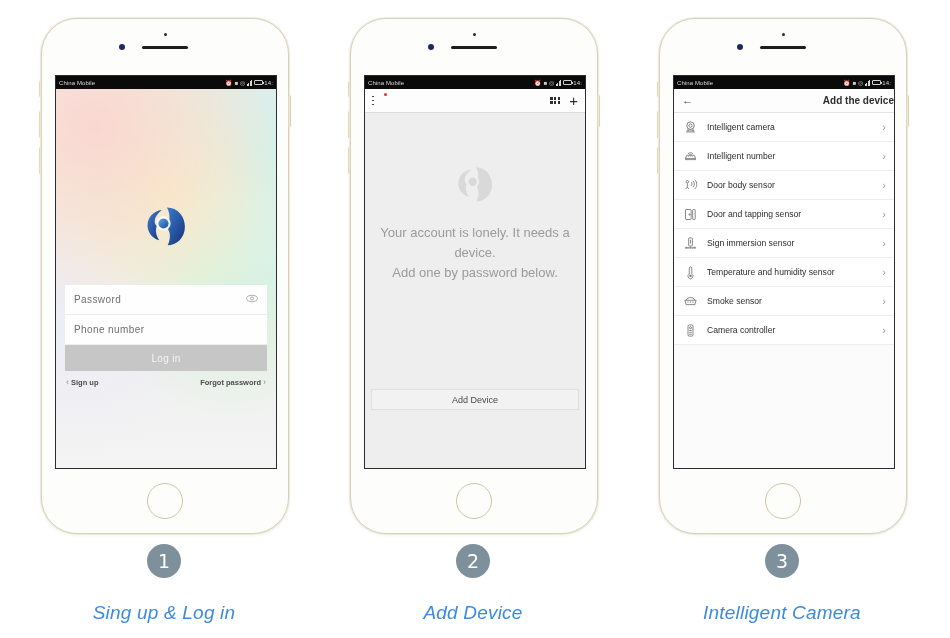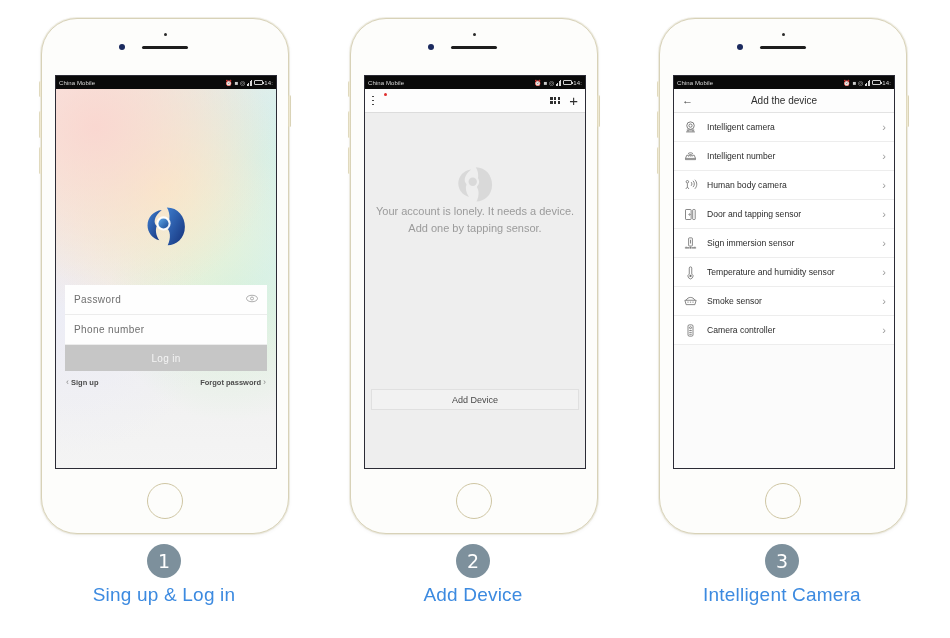--- a/index.html
+++ b/index.html
@@ -172,44 +172,44 @@
   .ico-grid i { background:#2e2e2e; display:block; }
   .ico-plus { font-size:15px; color:#2e2e2e; line-height:1; margin-left:9px; font-weight:300; }
   .p2-empty {
     flex:1;
     display:flex; flex-direction:column;
     align-items:center; justify-content:flex-start;
     padding-top: 52px;
   }
   .empty-logo { width: 38px; height: 38px; opacity:.55; }
   .empty-text {
-    margin-top: 0;
+    margin-top: 20px;
     text-align:center; color:#9b9b9b;
-    font-size: 11px; line-height: 1.55;
+    font-size: 13px; line-height: 1.55;
   }
   .add-device-btn {
     margin: 16px 6px 0 6px;
     height: 21px; background:#f2f2f2;
     border: 1px solid #e0e0e0;
     display:flex; align-items:center; justify-content:center;
     font-size: 9px; color:#494949;
   }
 
   
   .p3-body { height: 381px; background:#fbfbfb; display:flex; flex-direction:column; }
   .p3-header {
     height: 24px; background:#fdfdfd;
     border-bottom:1px solid #e3e3e3;
     display:flex; align-items:center; position:relative;
     padding: 0 8px;
   }
   .back-arrow { font-size:11px; color:#3a3a3a; line-height:1; }
   .p3-title {
-    position:absolute; left:0; right:0; text-align:center;
-    font-size:10px; color:#2e2e2e;
+    position:absolute; left:0; right:0; text-align:right;
+    font-size:10px; color:#2e2e2e;font-weight:bold;
   }
   .dev-list { background:#ffffff; }
   .dev-row {
     height: 29px;
     display:flex; align-items:center;
     padding: 0 8px 0 9px;
     border-bottom: 1px solid #ededed;
   }
   .dev-ico { width:15px; height:15px; flex:none; color:#6d6d6d; }
   .dev-label { margin-left:9px; font-size:8.6px; color:#2b2b2b; }
@@ -227,24 +227,25 @@
   .step.s3 { left: 652px; top: 544px; }
   .step-num {
     width: 34px; height: 34px; border-radius:50%;
     background:#7d909c;
     color:#ffffff;
     font-size:19px; line-height:34px;
     margin: 0 auto;
     font-family: "DejaVu Sans", sans-serif;
   }
   .step-label {
-    margin-top: 6px;
+    margin-top: 24px;
     color:#3c8ae0;
     font-size: 19px;
     letter-spacing: .2px;
+    font-style: italic;
   }
 </style>
 </head>
 <body>
 
 <div class="stage">
 
   <div class="phone p1">
     <div class="prox-sensor"></div>
     <div class="front-cam"></div>
@@ -382,21 +383,21 @@
           <span class="empty-logo">
             <svg viewBox="0 0 100 100" width="38" height="38">
               <path d="M52 6 C79 6 95 28 95 52 C95 80 74 96 54 96 C62 80 62 60 48 52 C60 44 62 22 52 6 Z" fill="#c9c9c9"></path>
               <path d="M40 12 C20 14 6 30 6 49 C6 66 18 80 34 84 C26 72 24 60 28 50 C20 44 20 28 40 12 Z" fill="#c9c9c9"></path>
               <circle cx="44" cy="44" r="17" fill="#eeeeee"></circle>
               <circle cx="44" cy="44" r="11" fill="#c9c9c9"></circle>
             </svg>
           </span>
           <div class="empty-text">
             <div>Your account is lonely. It needs a device.</div>
-            <div>Add one by tapping sensor.</div>
+            <div>Add one by password below.</div>
           </div>
         </div>
 
         <div class="add-device-btn">Add Device</div>
         <div style="height:60px"></div>
 
       </div>
     </div>
   </div>
 
@@ -464,21 +465,21 @@
           </div>
 
           <div class="dev-row">
             <span class="dev-ico">
               <svg viewBox="0 0 24 24" width="15" height="15" fill="none" stroke="#6d6d6d" stroke-width="1.3">
                 <circle cx="7" cy="6" r="2"></circle>
                   <path d="M7 8.5v6M4.5 17.5L7 14.5l2.5 3"></path>
                 <path d="M13 6.5c1.6 1.6 1.6 4.4 0 6M16 4.5c2.8 2.8 2.8 7.2 0 10M19 2.8c4 4 4 10.4 0 14.4"></path>
               </svg>
             </span>
-            <span class="dev-label">Human body camera</span>
+            <span class="dev-label">Door body sensor</span>
             <span class="dev-chev">›</span>
           </div>
 
           <div class="dev-row">
             <span class="dev-ico">
               <svg viewBox="0 0 24 24" width="15" height="15" fill="none" stroke="#6d6d6d" stroke-width="1.3">
                 <rect x="4" y="4" width="9" height="16" rx="1"></rect>
                   <circle cx="10.5" cy="12" r="1.1"></circle>
                 <rect x="15.5" y="4" width="4" height="16" rx="1"></rect>
               </svg>

